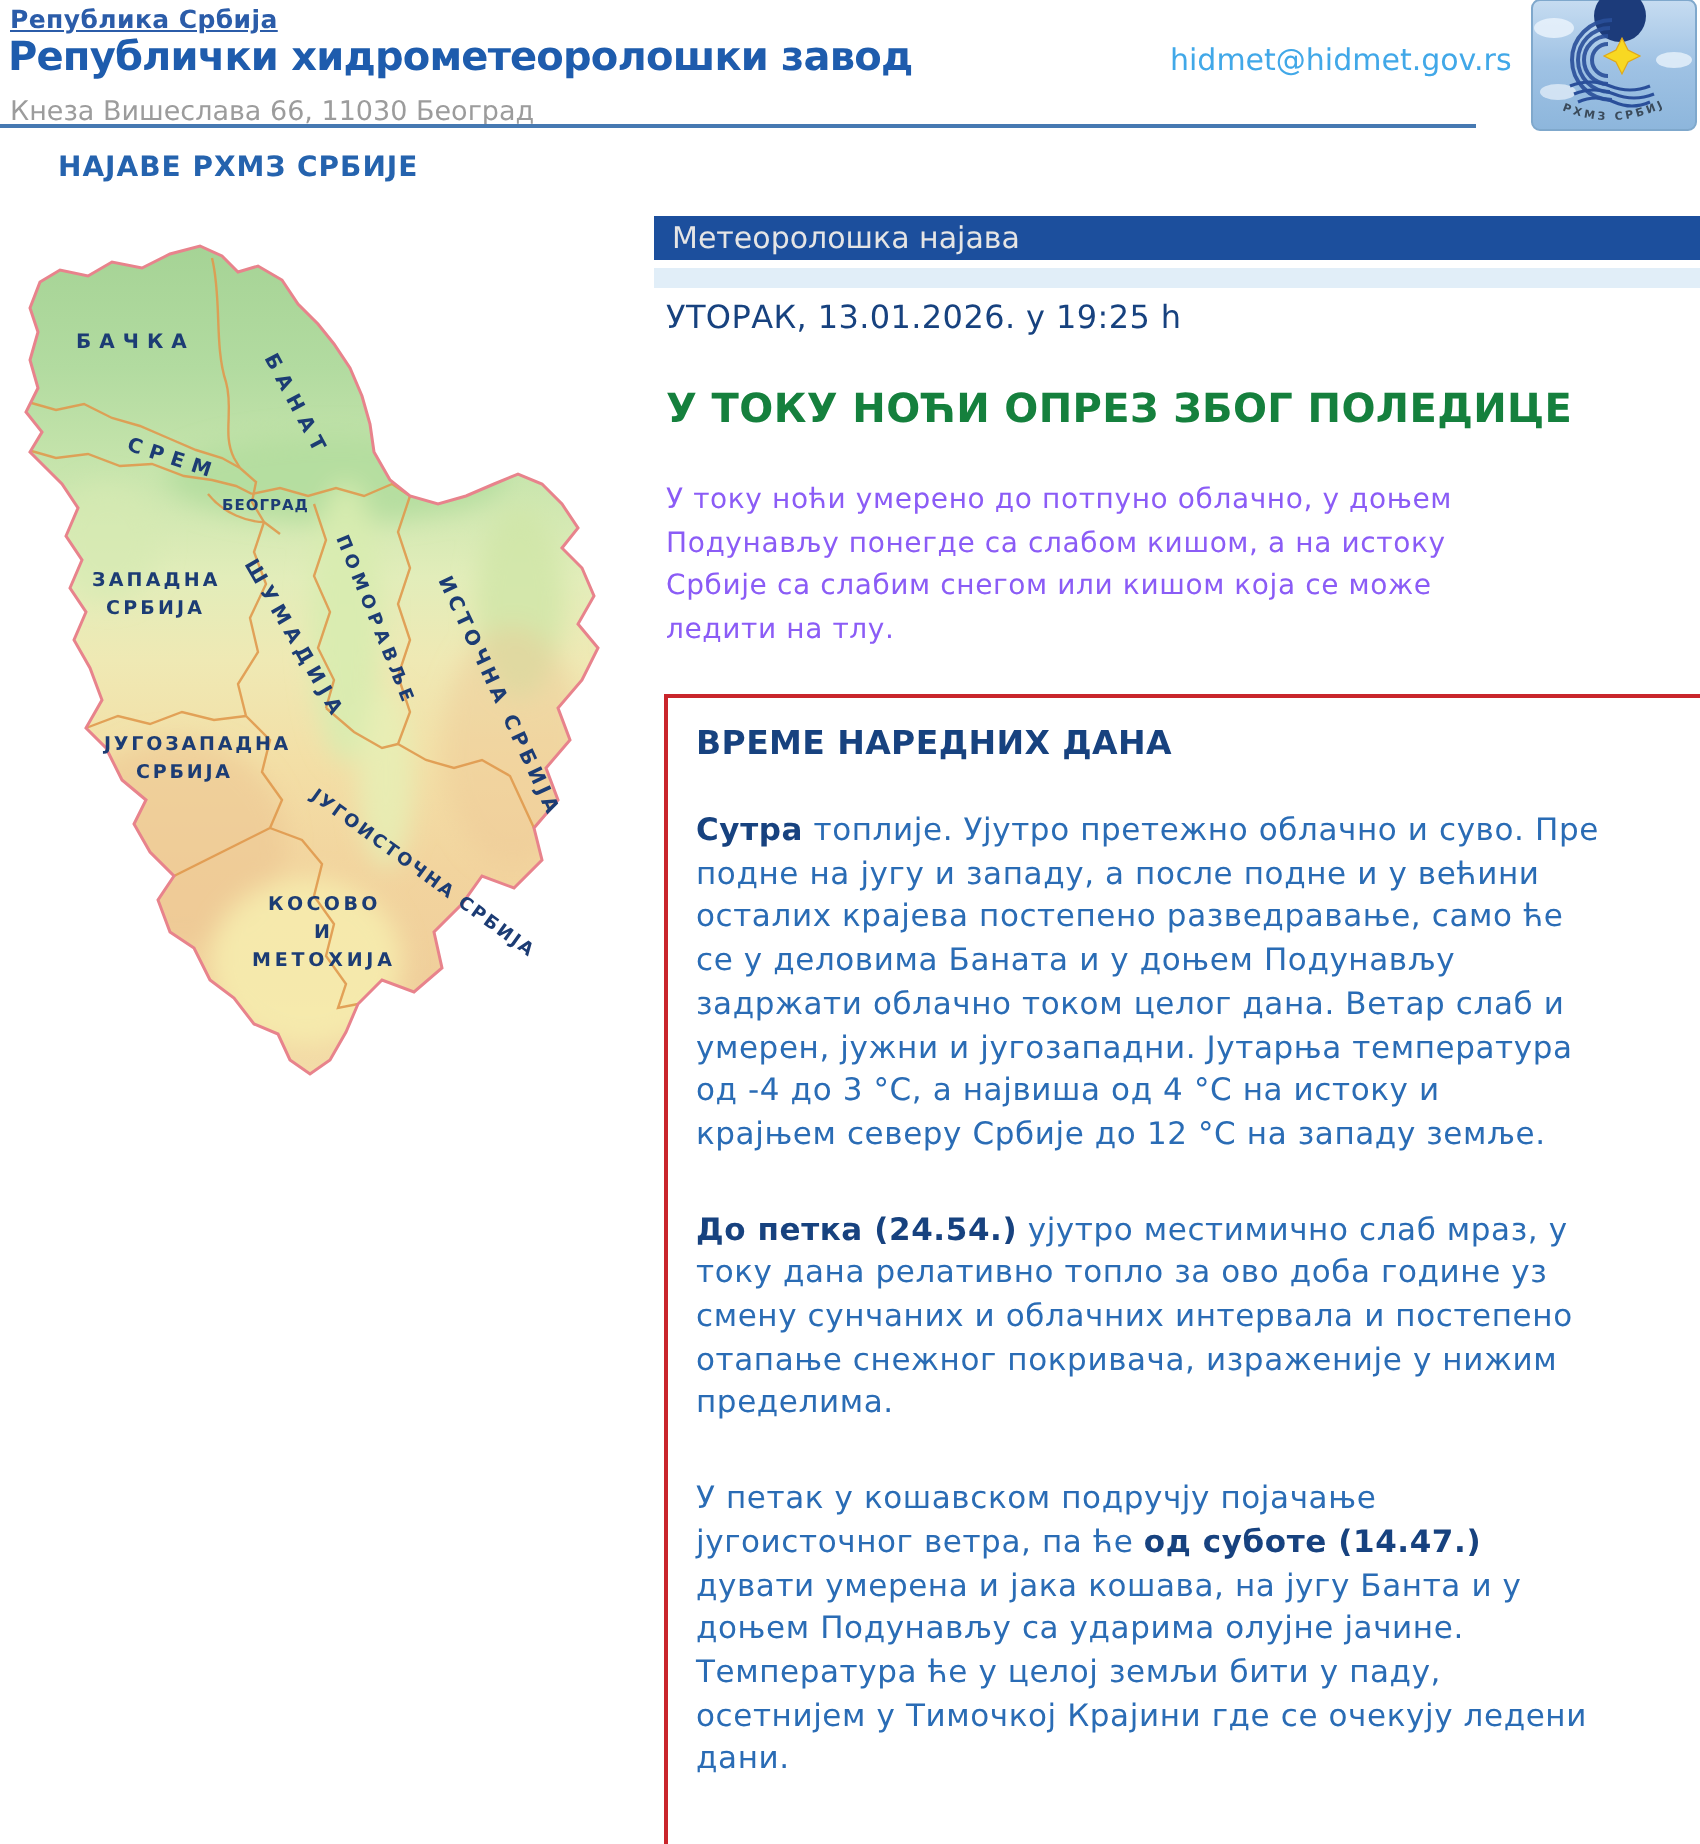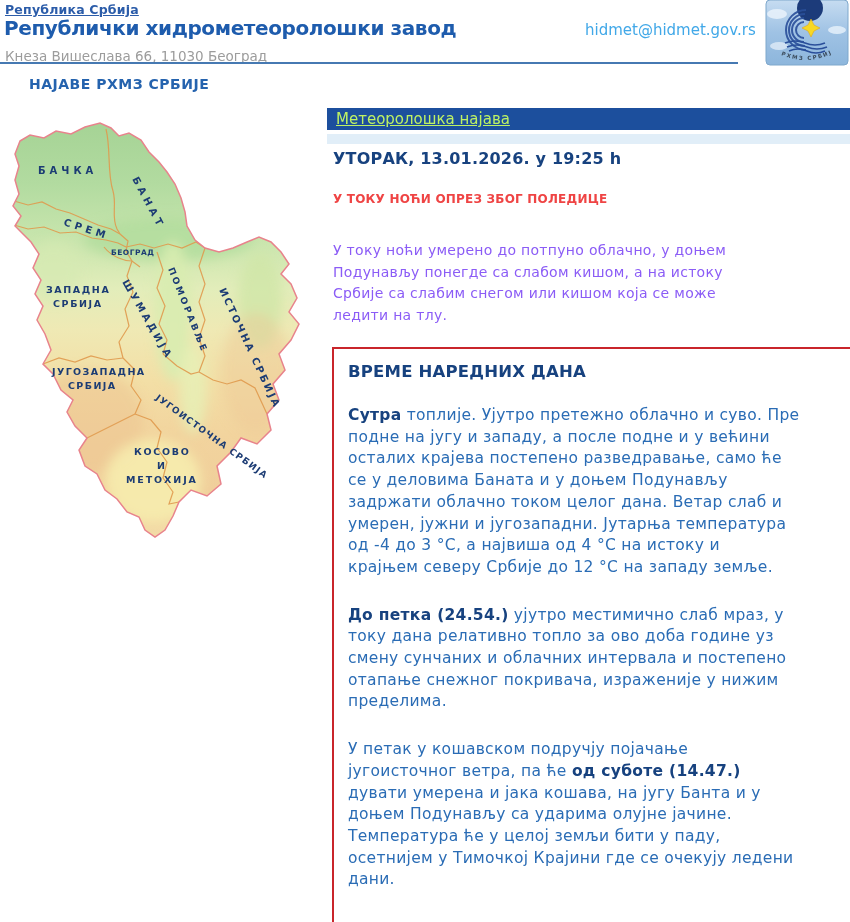--- a/index.html
+++ b/index.html
@@ -14,25 +14,25 @@
   .gov-title{left:4px;top:16px;font-size:20px;font-weight:bold;color:#1e5cad;letter-spacing:-.4px;white-space:nowrap;}
   .gov-addr{left:5px;top:48px;font-size:13.5px;color:#9c9c9c;}
   .email{left:585px;top:21px;font-size:15px;color:#41a8e8;text-decoration:none;}
   .hr-line{left:0;top:62px;width:738px;height:2px;background:#4679b2;}
   .logo-box{left:765px;top:0;width:84px;height:66px;}
   .section-title{left:29px;top:76px;font-size:14px;font-weight:bold;color:#2563ae;letter-spacing:.5px;}
   
   .map-wrap{left:8px;top:121px;width:300px;height:418px;}
   .map-wrap svg text{font-family:"DejaVu Sans","Liberation Sans",sans-serif;font-weight:bold;fill:#1c3c74;}
   
-  .blue-bar{left:327px;top:108px;width:523px;height:22px;background:#1c4f9d;color:#bef264;
-            font-size:15px;line-height:22px;padding-left:9px;box-sizing:border-box;text-decoration:underline;}
+  .blue-bar{left:327px;top:108px;width:523px;height:22px;background:#1c4f9d;color:#e5e5e5;
+            font-size:15px;line-height:22px;padding-left:9px;box-sizing:border-box;}
   .light-strip{left:327px;top:134px;width:523px;height:10px;background:#e1eef8;}
-  .datetime{left:333px;top:149px;font-size:16px;font-weight:bold;color:#17427f;letter-spacing:.2px;}
-  .headline{left:333px;top:192px;font-size:12px;font-weight:bold;color:#ef4444;letter-spacing:.2px;}
+  .datetime{left:333px;top:149px;font-size:16px;font-weight:normal;color:#17427f;letter-spacing:.2px;}
+  .headline{left:333px;top:192px;font-size:20px;font-weight:bold;color:#15803d;letter-spacing:.2px;}
   .intro{left:333px;top:240px;width:515px;font-size:14px;line-height:21.7px;color:#8b5cf6;
          letter-spacing:.3px;white-space:pre-line;}
   .red-box{left:332px;top:347px;width:546px;height:700px;border:2px solid #c9252b;
            padding:13px 12px;box-sizing:border-box;background:#ffffff;}
   .box-title{font-size:16.5px;font-weight:bold;color:#17427f;margin:0 2px 24px 2px;letter-spacing:.2px;}
   .box-p{font-size:15.5px;line-height:21.7px;color:#2a6cb5;letter-spacing:.3px;
          margin:0 2px 26px 2px;white-space:pre-line;}
   .box-p strong{color:#17427f;font-weight:bold;}
 </style>
 </head>

